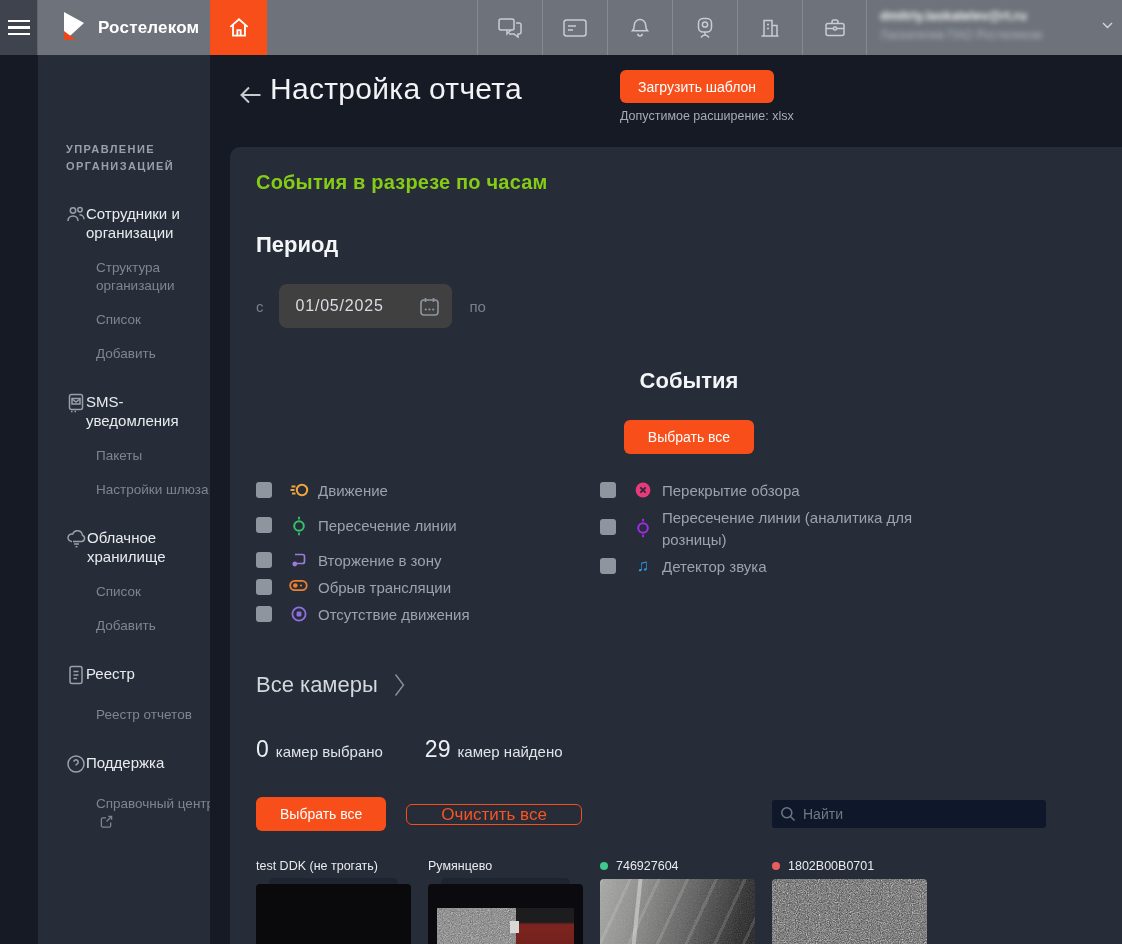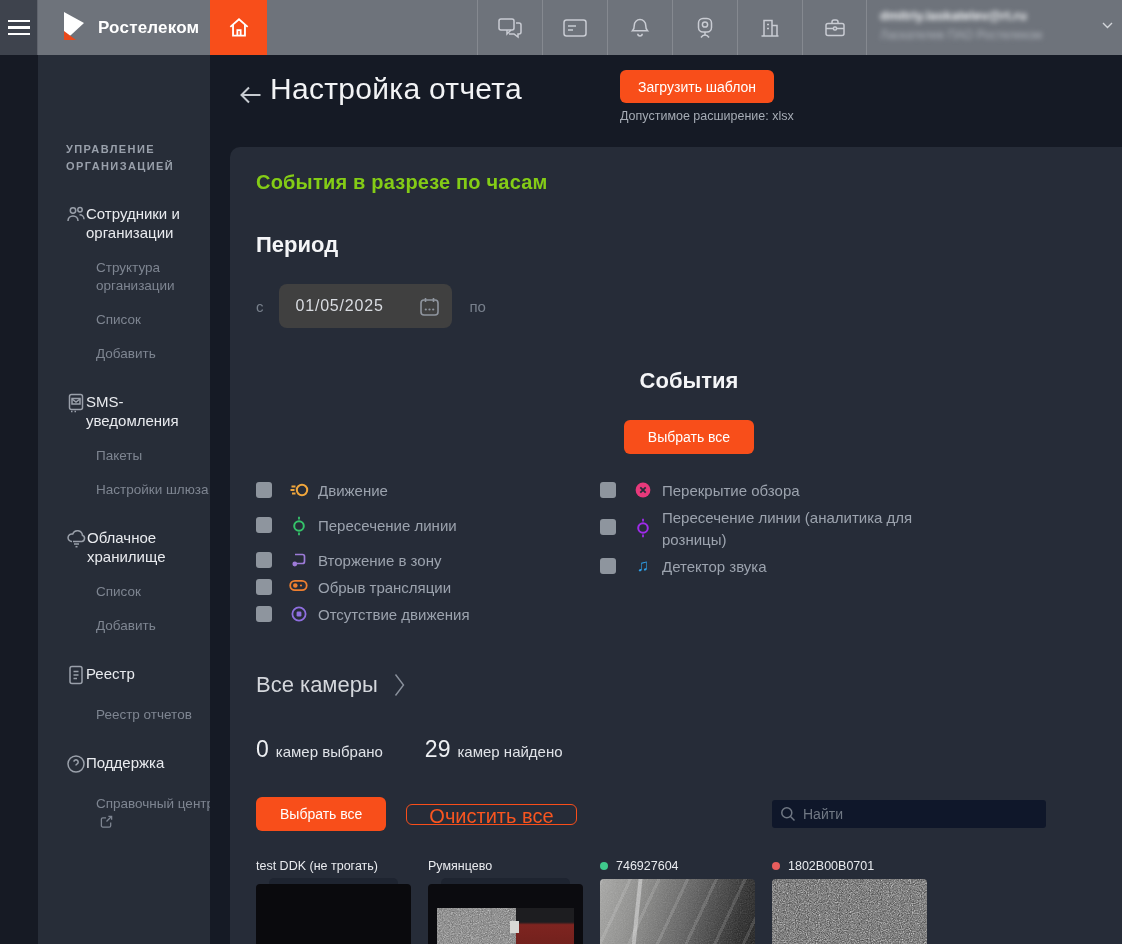--- a/index.html
+++ b/index.html
@@ -53,22 +53,22 @@
   .date-row { margin-top:26px; display:flex; align-items:center; }
   .date-label { color:#78808C; font-size:15px; }
   .date-field { width:173px; height:44px; background:#404040; border-radius:8px; margin-left:15px;
                 display:flex; align-items:center; padding:0 12px 0 17px; cursor:pointer; }
   .date-value { color:#D9DCE1; font-size:16px; letter-spacing:.8px; flex:1; }
   .date-label.to { margin-left:18px; }
 
   .events-head { margin-top:40px; display:flex; align-items:center; gap:26px;flex-direction:column; }
   .btn-solid { height:34px; padding:0 24px; background:#F84E1A; border:none; border-radius:6px;
                color:#fff; font-size:14px; font-family:inherit; cursor:pointer; }
-  .btn-outline { height:21px; padding:0 22px; background:transparent; border:1.5px solid #F84E1A; border-radius:6px;
-                 color:#F85520; font-size:20px; font-family:inherit; cursor:pointer; }
+  .btn-outline { height:21px; padding:0 34px; background:transparent; border:1.5px solid #F84E1A; border-radius:6px;
+                 color:#F85520; font-size:17px; font-family:inherit; cursor:pointer; }
 
   .events-cols { margin-top:26px; display:flex; }
   .ev-col-left { width:344px; }
   .ev-col-right { width:350px; }
   .ev-row { display:flex; align-items:flex-start; min-height:22px; }
   .ev-row.mb-lg { margin-bottom:13px; }
   .ev-row.mb-sm { margin-bottom:5px; }
   .checkbox { width:16px; height:16px; border-radius:3px; background:#8E959E; margin-top:2px; cursor:pointer; flex:0 0 16px; }
   .ev-icon { width:22px; margin:1px 8px 0 16px; display:flex; justify-content:center; flex:0 0 22px; }
   .ev-label { color:#9CA3AE; font-size:15px; line-height:1.45; }

